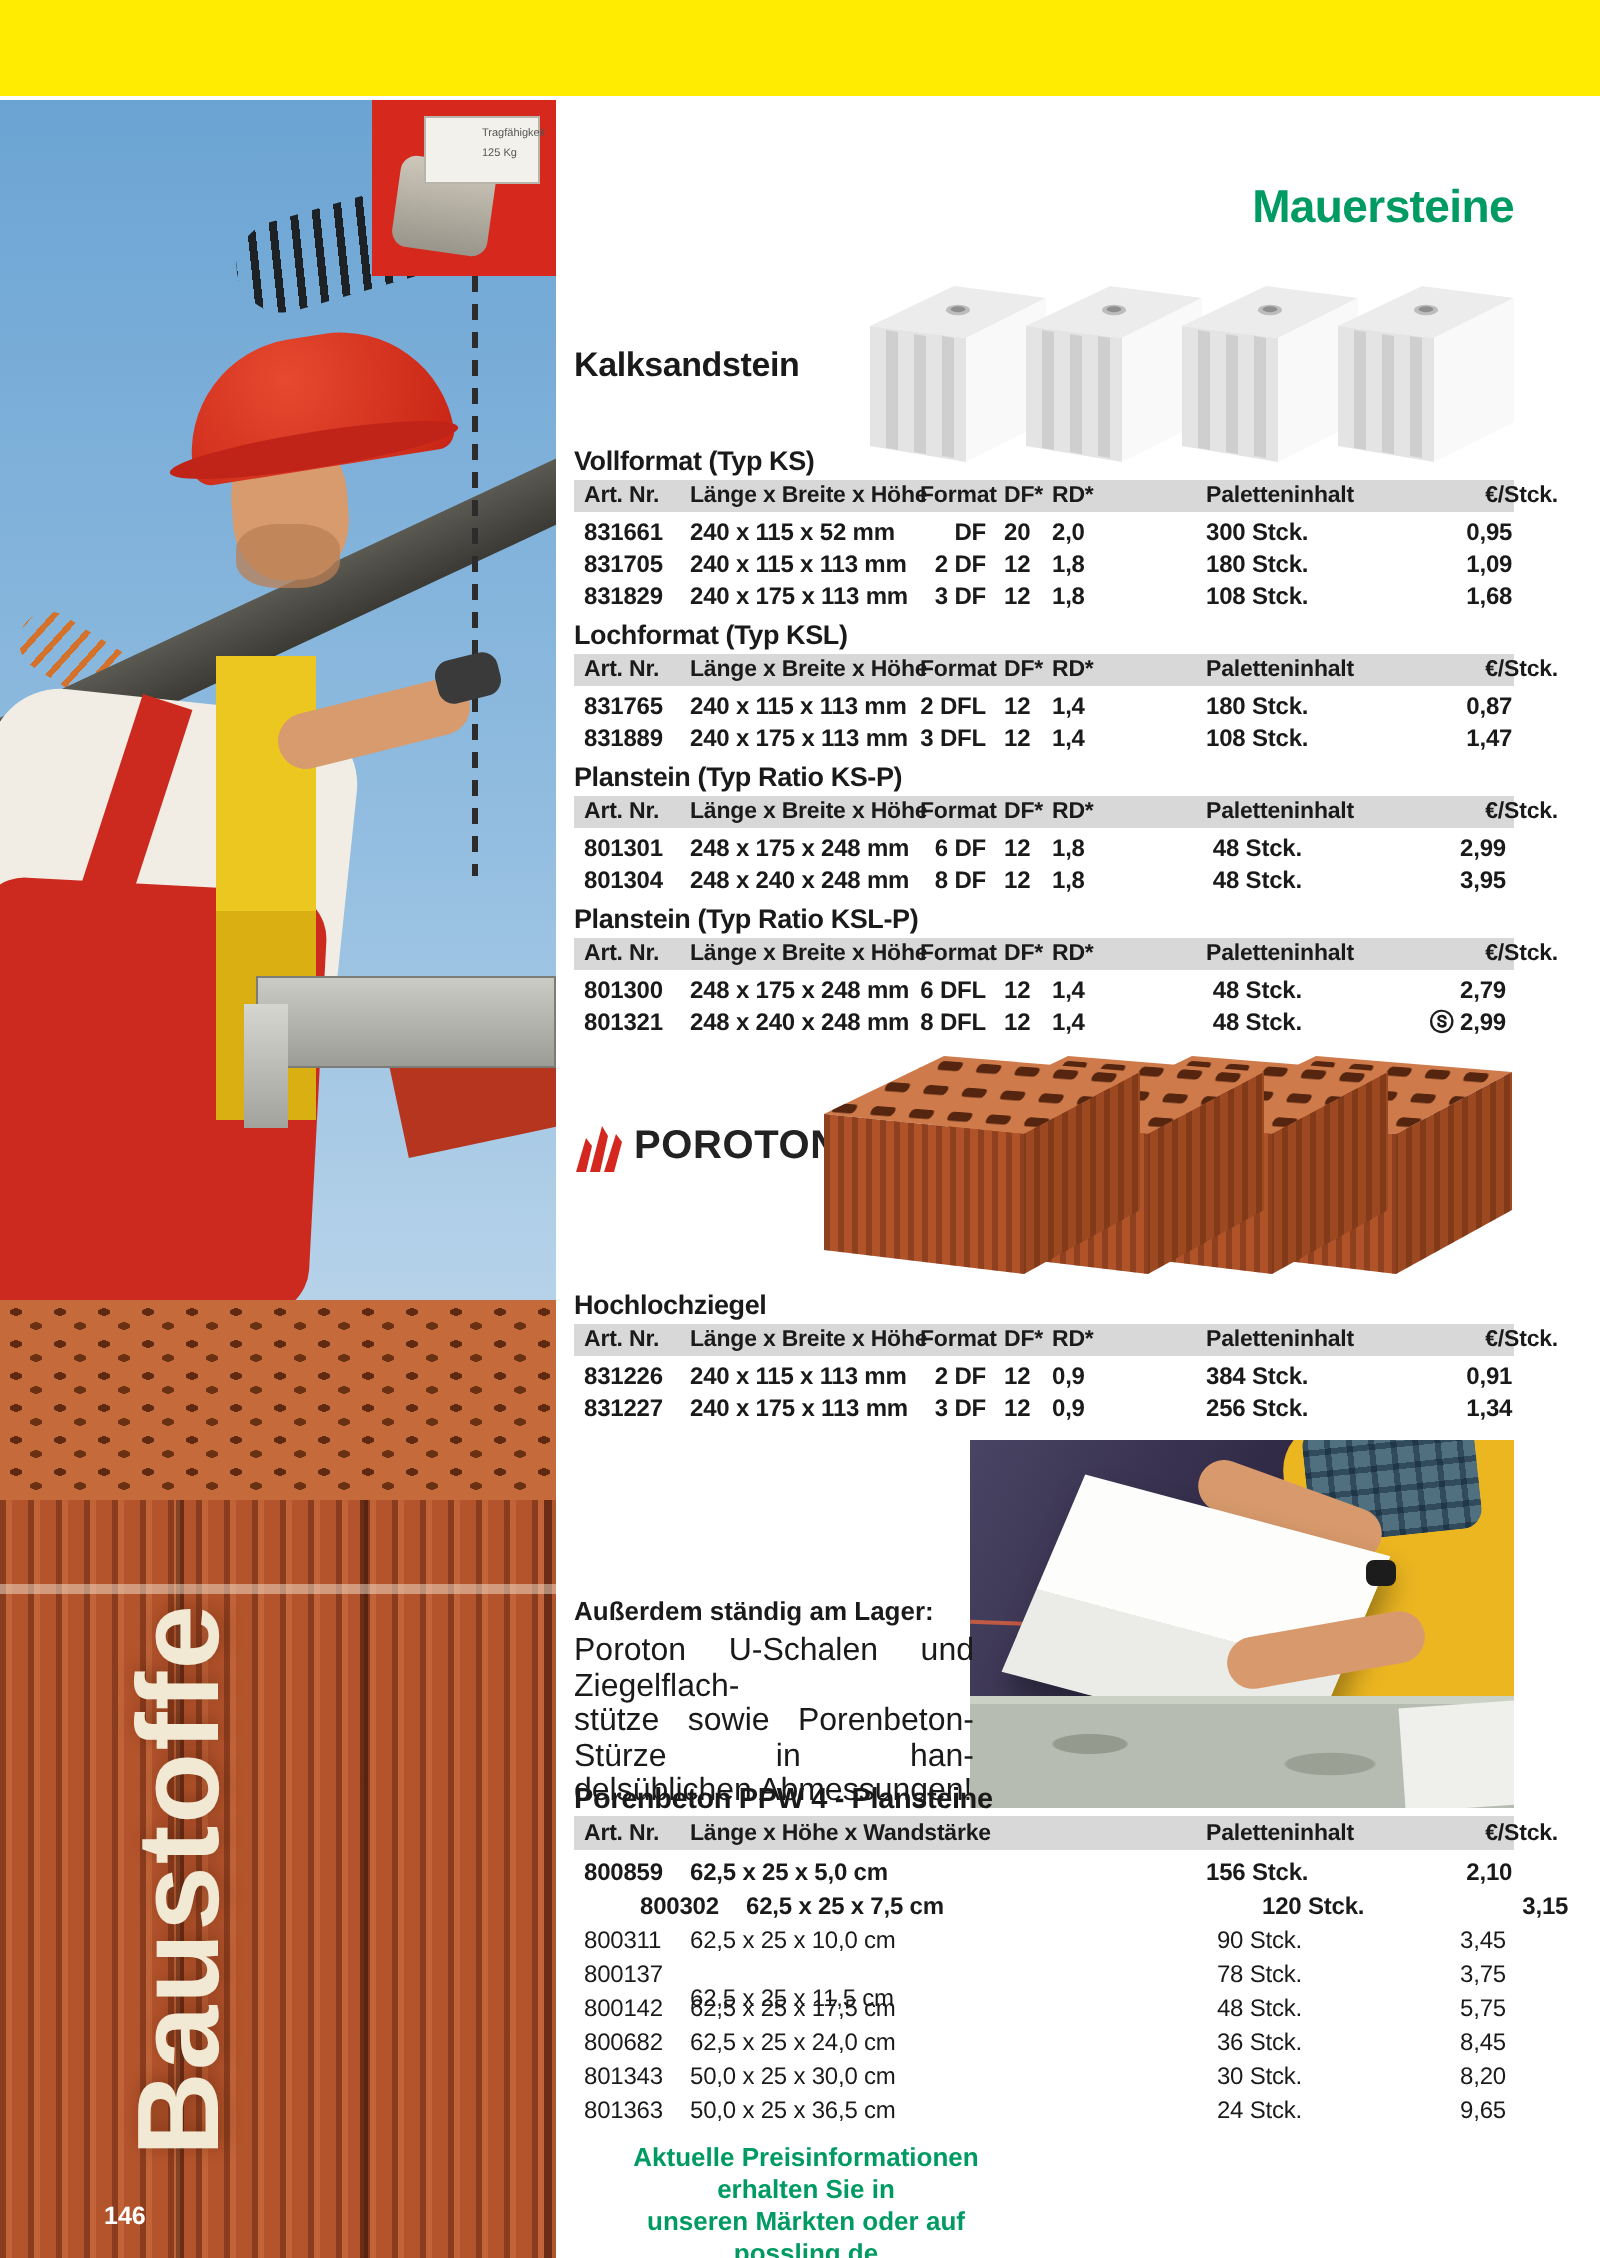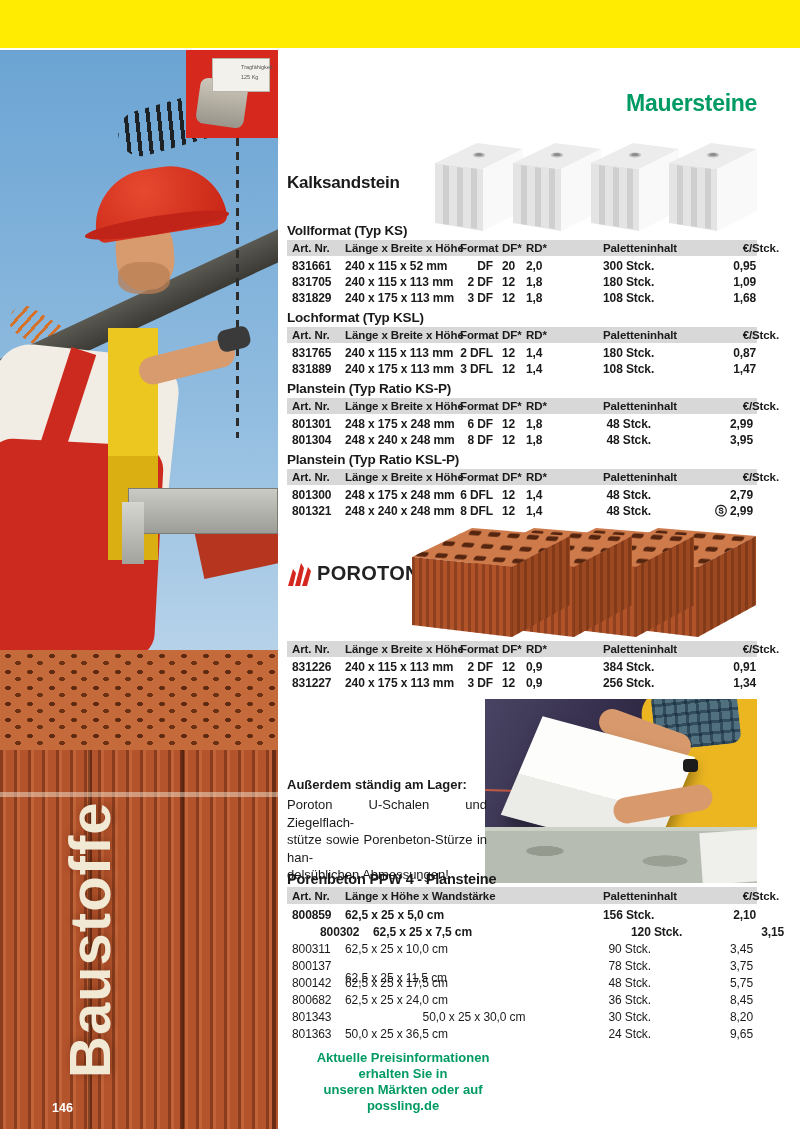--- a/index.html
+++ b/index.html
@@ -62,21 +62,21 @@
   .tcell{box-sizing:border-box;white-space:nowrap;}
   
   .pblock{position:relative;height:116px;margin-top:6px;}
   .plogo{position:absolute;left:0;top:34px;display:flex;align-items:center;gap:4px;}
   .plogo .brand{font-size:20px;font-weight:900;color:#222;letter-spacing:0.3px;}
   .pblock > svg{position:absolute;right:0;top:-2px;}
   
   .pb2{position:relative;height:188px;margin-top:8px;}
   .note{position:absolute;left:0;top:78px;width:200px;}
   .note-title{font-weight:bold;font-size:13px;margin-bottom:4px;}
-  .note-line{font-size:13px;line-height:17.5px;}
+  .note-line{font-size:16px;line-height:17.5px;}
   .just{text-align:justify;text-align-last:justify;}
   .pbtitle{position:absolute;left:0;bottom:0;margin:0;font-size:14.5px;font-weight:bold;letter-spacing:-0.2px;}
   .photo2{position:absolute;right:0;top:0;width:272px;height:184px;overflow:hidden;
           background:linear-gradient(115deg,#4a4464 0%,#2a2440 55%,#1d1930 100%);}
   .photo2 *{position:absolute;}
   .laser{left:0;top:92px;width:120px;height:2px;background:#c05a44;transform:rotate(2deg);}
   .slab{left:0;bottom:0;width:272px;height:52px;background:#b7bcb2;border-top:4px solid #ccd1c6;
         background-image:radial-gradient(ellipse 30px 8px at 60px 20px,#949b8e 60%,transparent 65%),
                          radial-gradient(ellipse 36px 9px at 180px 30px,#9aa194 60%,transparent 65%);}
   .ytorso{left:162px;top:-12px;width:125px;height:205px;background:#ecb621;border-radius:24px;transform:rotate(-4deg);}
@@ -316,20 +316,21 @@
           </g>
         </defs>
         <use href="#pbk" x="186"></use>
           <use href="#pbk" x="124"></use>
           <use href="#pbk" x="62"></use>
           <use href="#pbk"></use>
       </svg>
     </div>
 
     <div>
+        <div class="tsub">Hochlochziegel</div>
         <div class="trow thead">
           <div class="tcell" style="text-align: left; flex: 0 0 58px; width: 58px; padding-left: 5px;">Art. Nr.</div>
           <div class="tcell" style="text-align: left; flex: 0 0 115px; width: 115px;">Länge x Breite x Höhe</div>
           <div class="tcell" style="text-align: right; flex: 0 0 38px; width: 38px; padding-right: 5px;">Format</div>
           <div class="tcell" style="text-align: left; flex: 0 0 28px; width: 28px; padding-left: 4px;">DF*</div>
           <div class="tcell" style="text-align: left; flex: 0 0 77px; width: 77px;">RD*</div>
           <div class="tcell" style="text-align: left; flex: 1 1 0%; padding-right: 44px;">Paletteninhalt</div>
           <div class="tcell" style="text-align: right; flex: 0 0 62px; width: 62px; padding-right: 4px;">€/Stck.</div>
         </div>
         <div class="trow bold">
@@ -411,21 +412,21 @@
           <div class="tcell" style="text-align: right; flex: 0 0 62px; width: 62px; padding-right: 4px;">5,75</div>
         </div>
         <div class="trow">
           <div class="tcell" style="text-align: left; flex: 0 0 58px; width: 58px; padding-left: 5px;">800682</div>
           <div class="tcell" style="text-align: left; flex: 0 0 258px; width: 258px;">62,5 x 25 x 24,0 cm</div>
           <div class="tcell" style="text-align: right; flex: 1 1 0%; padding-right: 44px;">36 Stck.</div>
           <div class="tcell" style="text-align: right; flex: 0 0 62px; width: 62px; padding-right: 4px;">8,45</div>
         </div>
         <div class="trow">
           <div class="tcell" style="text-align: left; flex: 0 0 58px; width: 58px; padding-left: 5px;">801343</div>
-          <div class="tcell" style="text-align: center; flex: 0 0 258px; width: 258px;">50,0 x 25 x 30,0 cm</div>
+          <div class="tcell" style="text-align: left; flex: 0 0 258px; width: 258px;">50,0 x 25 x 30,0 cm</div>
           <div class="tcell" style="text-align: right; flex: 1 1 0%; padding-right: 44px;">30 Stck.</div>
           <div class="tcell" style="text-align: right; flex: 0 0 62px; width: 62px; padding-right: 4px;">8,20</div>
         </div>
         <div class="trow">
           <div class="tcell" style="text-align: left; flex: 0 0 58px; width: 58px; padding-left: 5px;">801363</div>
           <div class="tcell" style="text-align: left; flex: 0 0 258px; width: 258px;">50,0 x 25 x 36,5 cm</div>
           <div class="tcell" style="text-align: right; flex: 1 1 0%; padding-right: 44px;">24 Stck.</div>
           <div class="tcell" style="text-align: right; flex: 0 0 62px; width: 62px; padding-right: 4px;">9,65</div>
         </div>
       </div>

